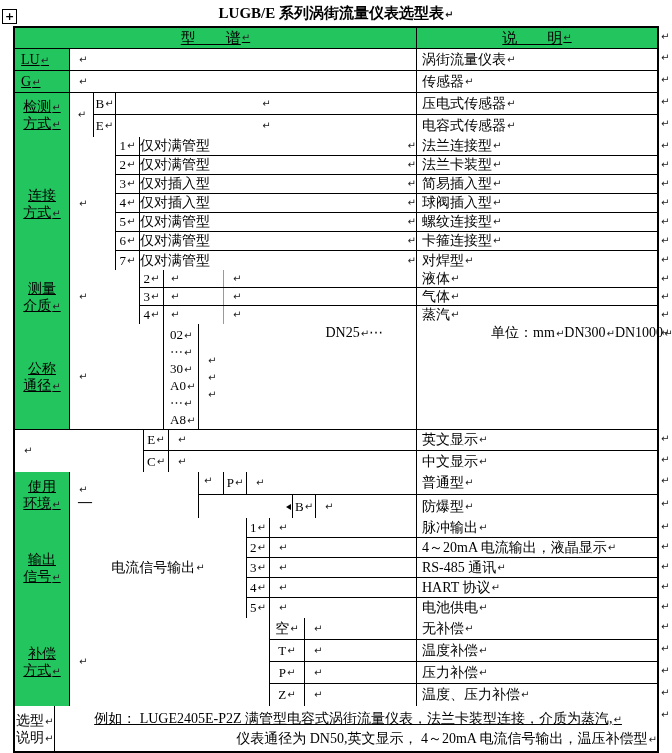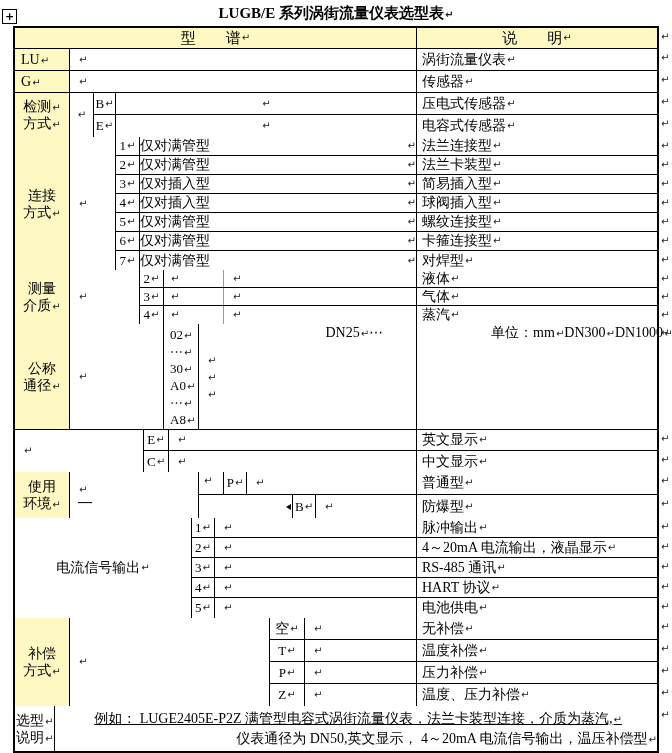--- a/index.html
+++ b/index.html
@@ -20,21 +20,21 @@
     font:bold 11px/1 "DejaVu Sans",sans-serif;
   }
   .tablewrap{
     position:absolute;left:13px;top:26px;width:646px;
     border:2px solid #000;box-sizing:border-box;background:#fff;
   }
   .row{display:flex;border-bottom:1px solid #000;box-sizing:border-box;align-items:stretch;}
   .row.noline{border-bottom:none;gap:31px;}
   .band{display:flex;box-sizing:border-box;align-items:stretch;}
   .cell{border-right:1px solid #000;box-sizing:border-box;display:flex;align-items:center;}
-  .gray{background:#fef9c3;}
+  .gray{background:#22c55e;text-decoration:underline;}
   .lab{width:55px;flex-direction:column;justify-content:center;align-items:center;line-height:17px;text-align:center;}
   .lab.left{align-items:flex-start;padding-left:6px;}
   .sp{justify-content:flex-start;padding-left:8px;}
   .spc{flex-direction:column;justify-content:center;align-items:flex-start;padding-left:8px;line-height:13px;}
   .code{justify-content:center;font-size:13px;}
   .notec{flex:1;justify-content:space-between;}
   .fill{flex:1;padding-left:8px;}
   .fillc{flex:1;justify-content:center;}
   .desc{width:240px;padding-left:5px;border-right:none;white-space:nowrap;}
   .subcol{flex:1;display:flex;flex-direction:column;box-sizing:border-box;}
@@ -432,20 +432,24 @@
             </div>
           <div class="cell desc">
               <span>防爆型</span>
               <span class="pil">↵</span>
             </div>
         </div>
       </div>
     </div>
 
     <div class="band h100">
+      <div class="cell gray lab">
+        <div><span>输出</span></div>
+        <div><span>信号</span><span class="pil">↵</span></div>
+      </div>
       <div class="cell w177" style="justify-content:center">
           <span>电流信号输出</span>
           <span class="pil">↵</span>
         </div>
       <div class="subcol">
         <div class="row h20 rr">
           <div class="cell code w23">
               <span>1</span>
               <span class="pil">↵</span>
             </div>

